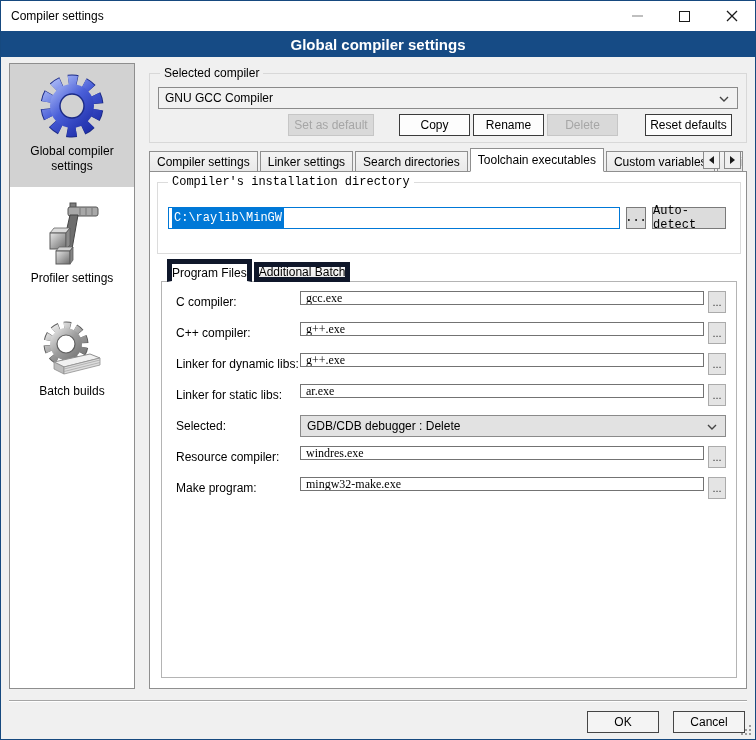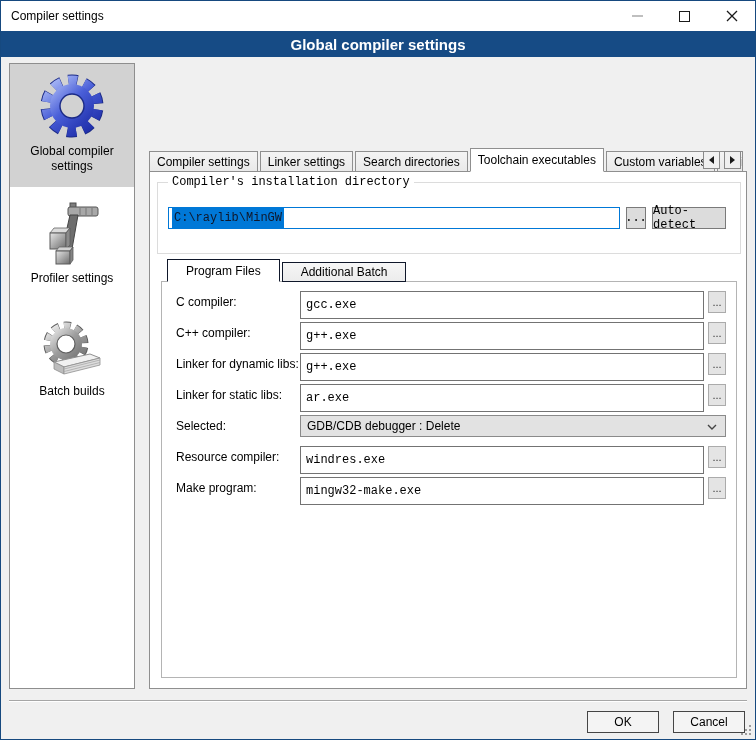--- a/index.html
+++ b/index.html
@@ -95,48 +95,48 @@
 
   
   #grp-install { left:156px; top:181px; width:584px; height:72px; border-color:#dcdcdc; z-index:2;font-family:Liberation Mono, monospace; }
   #grp-install .group-label { background:#fff; }
 
   .path-input {
     position:absolute; left:10px; top:24px; width:452px; height:22px;
     background:#fff; border:1px solid #0078d7; display:flex; align-items:center; padding-left:3px;
     overflow:hidden; white-space:nowrap;
   }
-  .path-input .sel { background:#0078d7; color:#0f172a; padding:6px 2px; }
+  .path-input .sel { background:#0078d7; color:#ffffff; padding:6px 2px; }
   #btn-browse-path { left:468px; top:24px; width:20px; }
   #btn-autodetect { left:494px; top:24px; width:74px; }
   .note {
     position:absolute; left:10px; top:49px; width:568px; height:15px;
     color:#9a1b1b; white-space:nowrap; overflow:hidden; font-size:12px;
   }
 
   
   .subtabstrip { position:absolute; left:166px; top:257px; height:24px; display:flex; align-items:flex-end; z-index:3; }
   .subtab {
-    height:20px; border:1px solid #0f172a; background:linear-gradient(#f6f6f6,#ececec);
-    display:flex; align-items:center; padding:0 18px; margin-right:2px; white-space:nowrap;
+    height:20px; border:5px solid #0f172a; background:linear-gradient(#f6f6f6,#ececec);
+    display:flex; align-items:center; padding:0 0; margin-right:2px; white-space:nowrap;
   }
   .subtab.active { height:23px; background:#fff; border-bottom:1px solid #fff; }
 
   .innerpage {
     position:absolute; left:160px; top:280px; width:576px; height:397px;
     background:#fff; border:1px solid #b4b4b4; z-index:2;
   }
 
   
   .row { position:absolute; left:0; width:100%; height:24px; }
   .row .flabel { position:absolute; left:14px; top:4px; font-size:12px; }
   .row input.fval {
-    position:absolute; left:138px; top:0; width:404px; height:28px;
+    position:absolute; left:138px; top:0; width:404px; height:14px;
     border:1px solid #737373; background:#fff; padding:0 5px; font-size:12px;
-    font-family:Liberation Mono, monospace; outline:none;
+    font-family:Liberation Serif, serif; outline:none;
   }
   .row .browse {
     position:absolute; left:546px; top:0; width:18px; height:22px;
     background:#e4e4e4; border:1px solid #ababab; font-size:11px; line-height:0;
     display:flex; align-items:center; justify-content:center; color:#333;
   }
   .row .fcombo {
     position:absolute; left:138px; top:0; width:426px; height:22px;
     background:#e2e2e2; border:1px solid #8a8a8a; display:flex; align-items:center; padding-left:6px;
   }
@@ -241,20 +241,34 @@
           <polygon points="16,44 26,49 26,56 16,51" fill="#bdbdbd" stroke="#8f8f8f" stroke-width="0.8"></polygon>
           <polygon points="26,49 62,40 62,47 26,56" fill="#dddddd" stroke="#8f8f8f" stroke-width="0.8"></polygon>
           <line x1="26" y1="51" x2="62" y2="42" stroke="#a8a8a8" stroke-width="0.8"></line>
           <line x1="26" y1="53.5" x2="62" y2="44.5" stroke="#a8a8a8" stroke-width="0.8"></line>
         </g>
       </svg>
       <div class="sb-label">Batch builds</div>
     </div>
   </div>
 
+  <div class="group" id="grp-compiler">
+    <span class="group-label">Selected compiler</span>
+    <div class="combo" id="combo-compiler">
+      <span>GNU GCC Compiler</span>
+      <svg class="chev" width="10" height="6" viewBox="0 0 10 6">
+          <path d="M1 1 L5 5 L9 1" fill="none" stroke="#444" stroke-width="1.4"></path>
+        </svg>
+    </div>
+    <div class="btn disabled" id="btn-setdefault">Set as default</div>
+    <div class="btn" id="btn-copy">Copy</div>
+    <div class="btn" id="btn-rename">Rename</div>
+    <div class="btn disabled" id="btn-delete">Delete</div>
+    <div class="btn" id="btn-reset">Reset defaults</div>
+  </div>
 
   <div class="tabstrip">
     <div class="tab">Compiler settings</div>
     <div class="tab">Linker settings</div>
     <div class="tab">Search directories</div>
     <div class="tab active">Toolchain executables</div>
     <div class="tab">Custom variables</div>
     <div class="tab clipped">Builc</div>
   </div>
   <div class="tab-scroll" id="tab-scroll-left">

